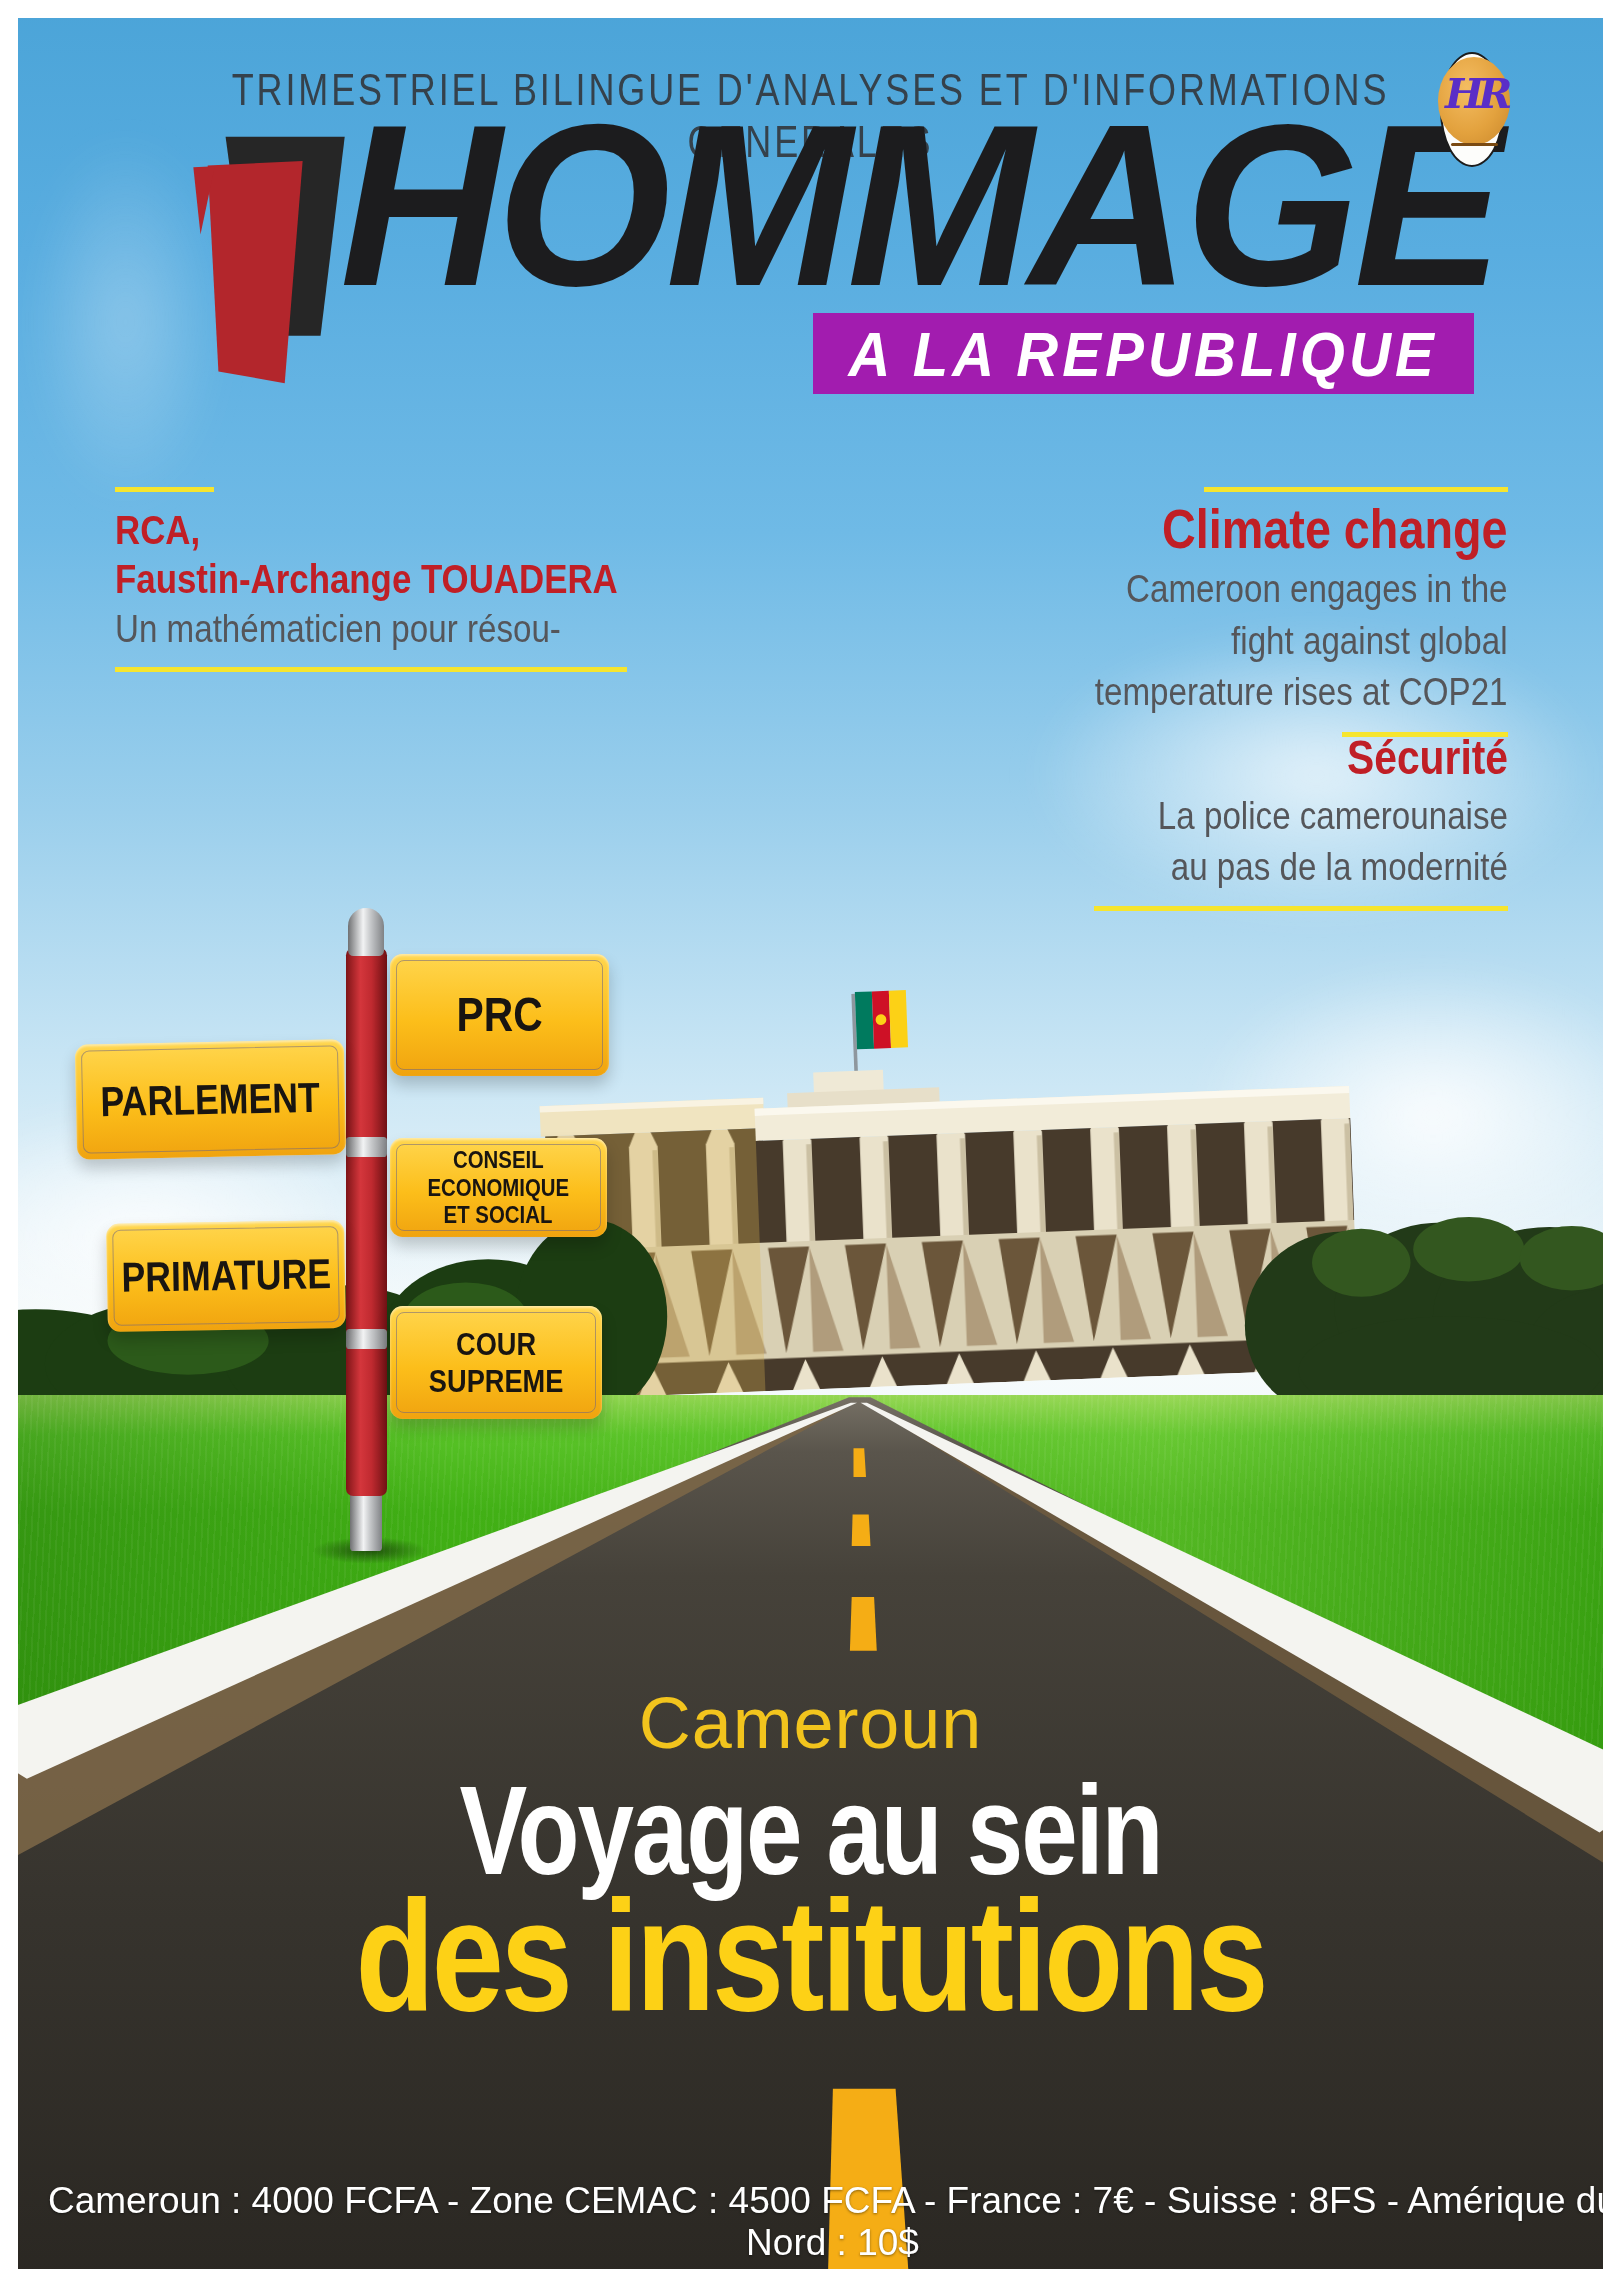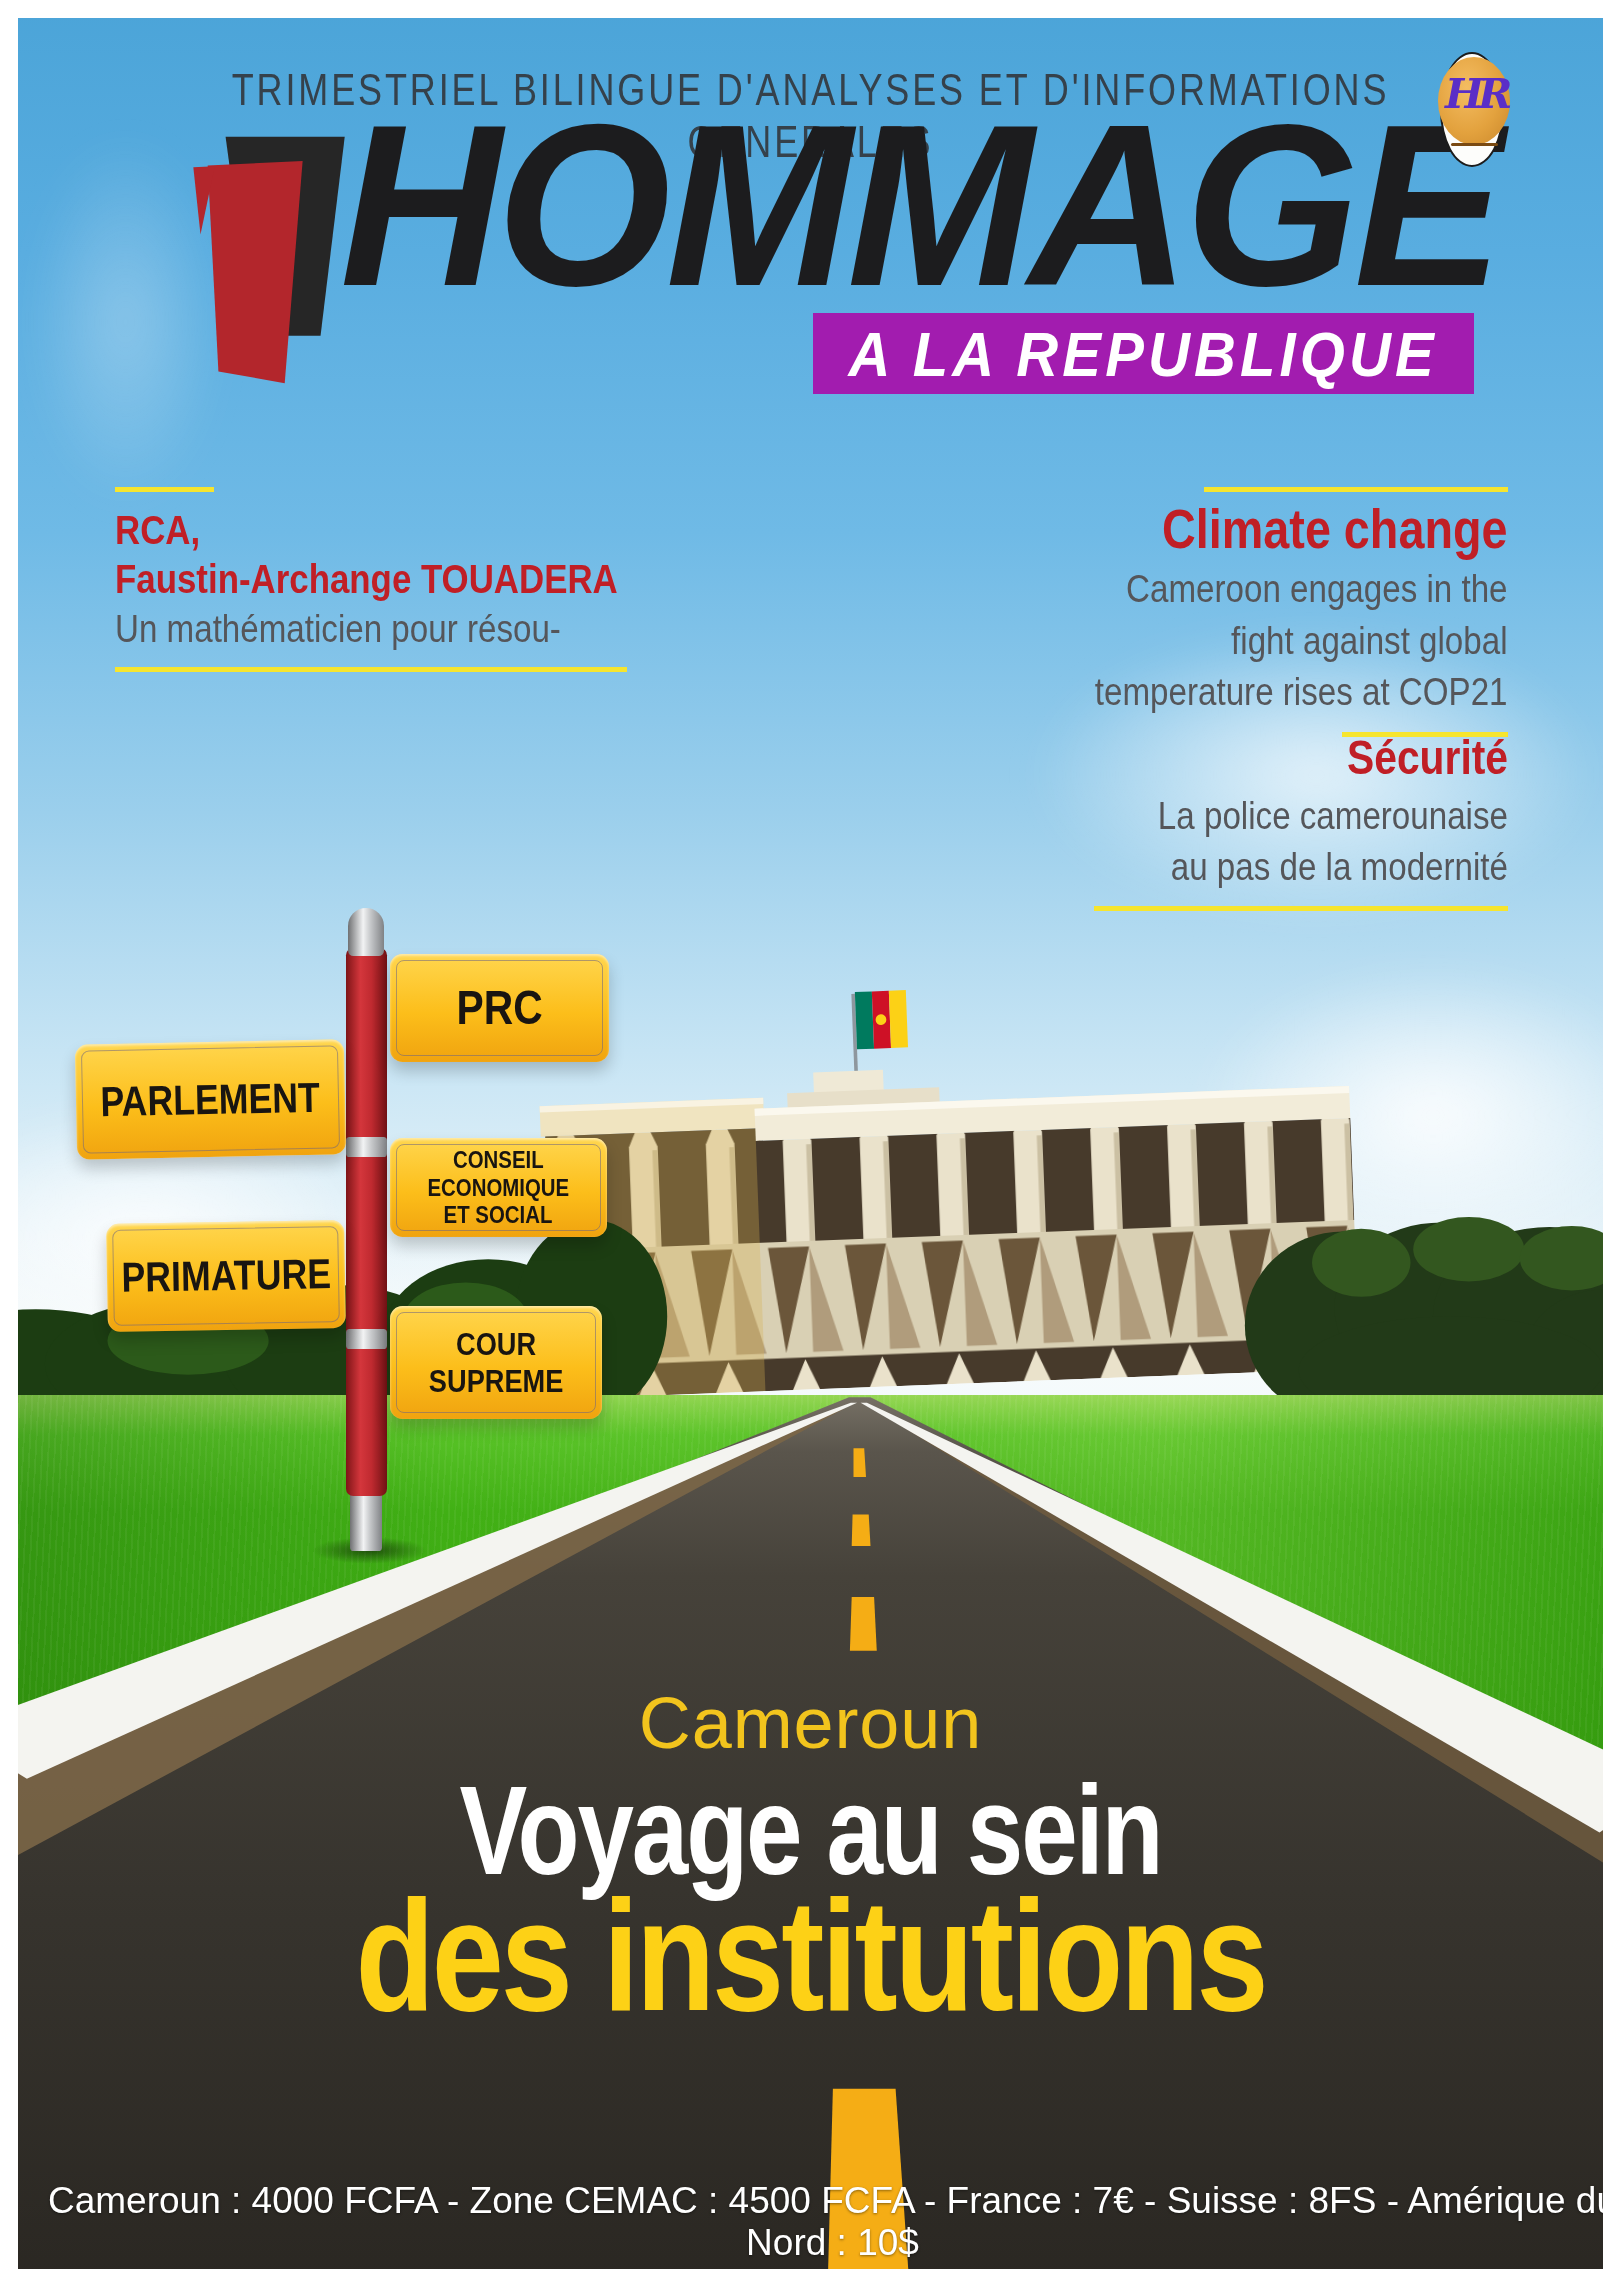--- a/index.html
+++ b/index.html
@@ -77,21 +77,21 @@
   #pole-collar2 { left:346px; top:1329px; width:41px; height:19.7px; border-radius:3.6px; }
   #pole-base { left:350px; top:1490px; width:32px; height:61px; border-radius:3.6px; }
   #pole-shadow { left:312px; top:1537px; width:115px; height:27px; border-radius:50%;
     background:radial-gradient(ellipse at center, rgba(10,20,5,.6) 0%, rgba(10,20,5,0) 70%); }
 
   .sign { background:linear-gradient(180deg,#ffd64e 0%,#fcbe1a 55%,#f0a30f 100%);
     border-radius:12.5px; display:flex; flex-direction:column; align-items:center; justify-content:center;
     box-shadow:0 9px 16px rgba(0,0,0,.20), inset 0 1.8px 2.7px rgba(255,255,255,.55); }
   .sign::before { content:""; position:absolute; inset:6.3px; border:1.8px solid rgba(110,100,130,.55); border-radius:8px; }
   .sign span { font-weight:bold; color:#191511; transform:scaleX(.85); line-height:1.14; white-space:nowrap; }
-  #sign-prc        { left:390px; top:954px; width:219px; height:108px; } #sign-prc span { font-size:48px; }
+  #sign-prc        { left:390px; top:954px; width:219px; height:122px; } #sign-prc span { font-size:48px; }
   #sign-parlement  { left:76px;  top:1042px; width:269px; height:115px; transform:rotate(-1.2deg);} #sign-parlement span { font-size:42px; }
   #sign-conseil    { left:390px; top:1138px; width:217px; height:99px; } #sign-conseil span { font-size:24px; }
   #sign-primature  { left:107px; top:1222px; width:238px; height:108px; transform:rotate(-1deg);} #sign-primature span { font-size:42px; }
   #sign-cour       { left:390px; top:1306px; width:212px; height:113px; } #sign-cour span { font-size:32px; }
 
   
   #story-kicker { left:0; right:0; top:1682px; text-align:center; color:#f2c41d;
     font-size:72px; font-weight:400; letter-spacing:0.9px; }
   #story-line1 { left:0; right:0; top:1757px; text-align:center; color:#ffffff;
     font-size:127px; font-weight:bold; letter-spacing:-2.7px; transform:scaleX(.8); }

